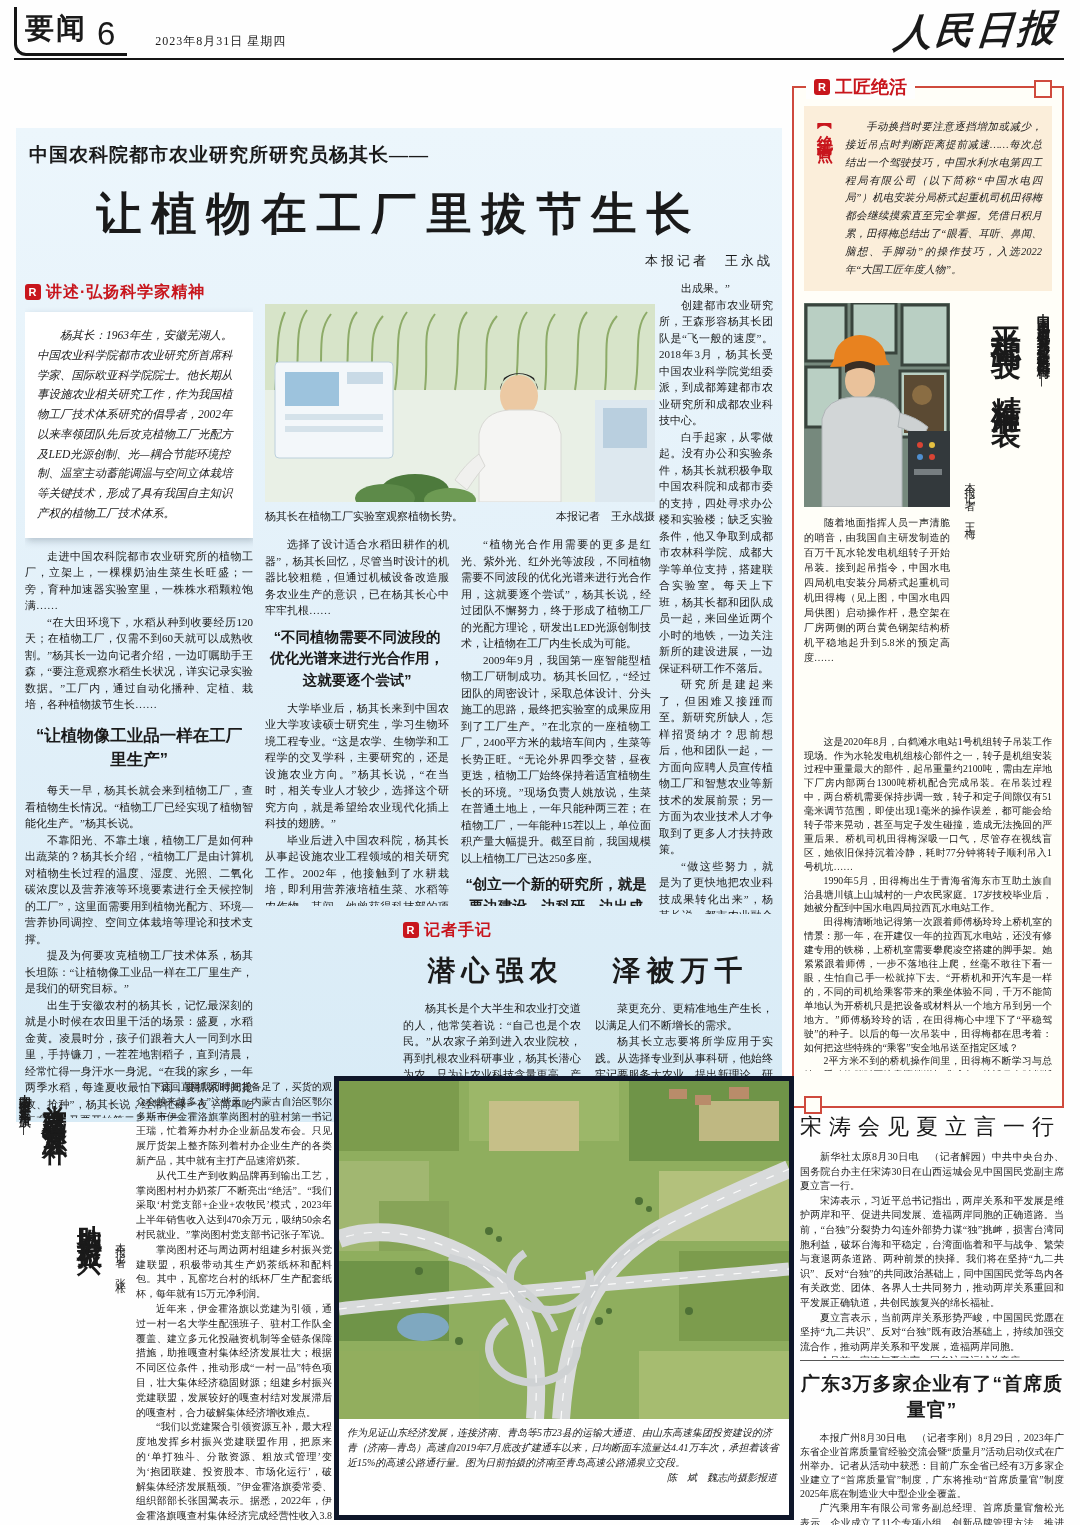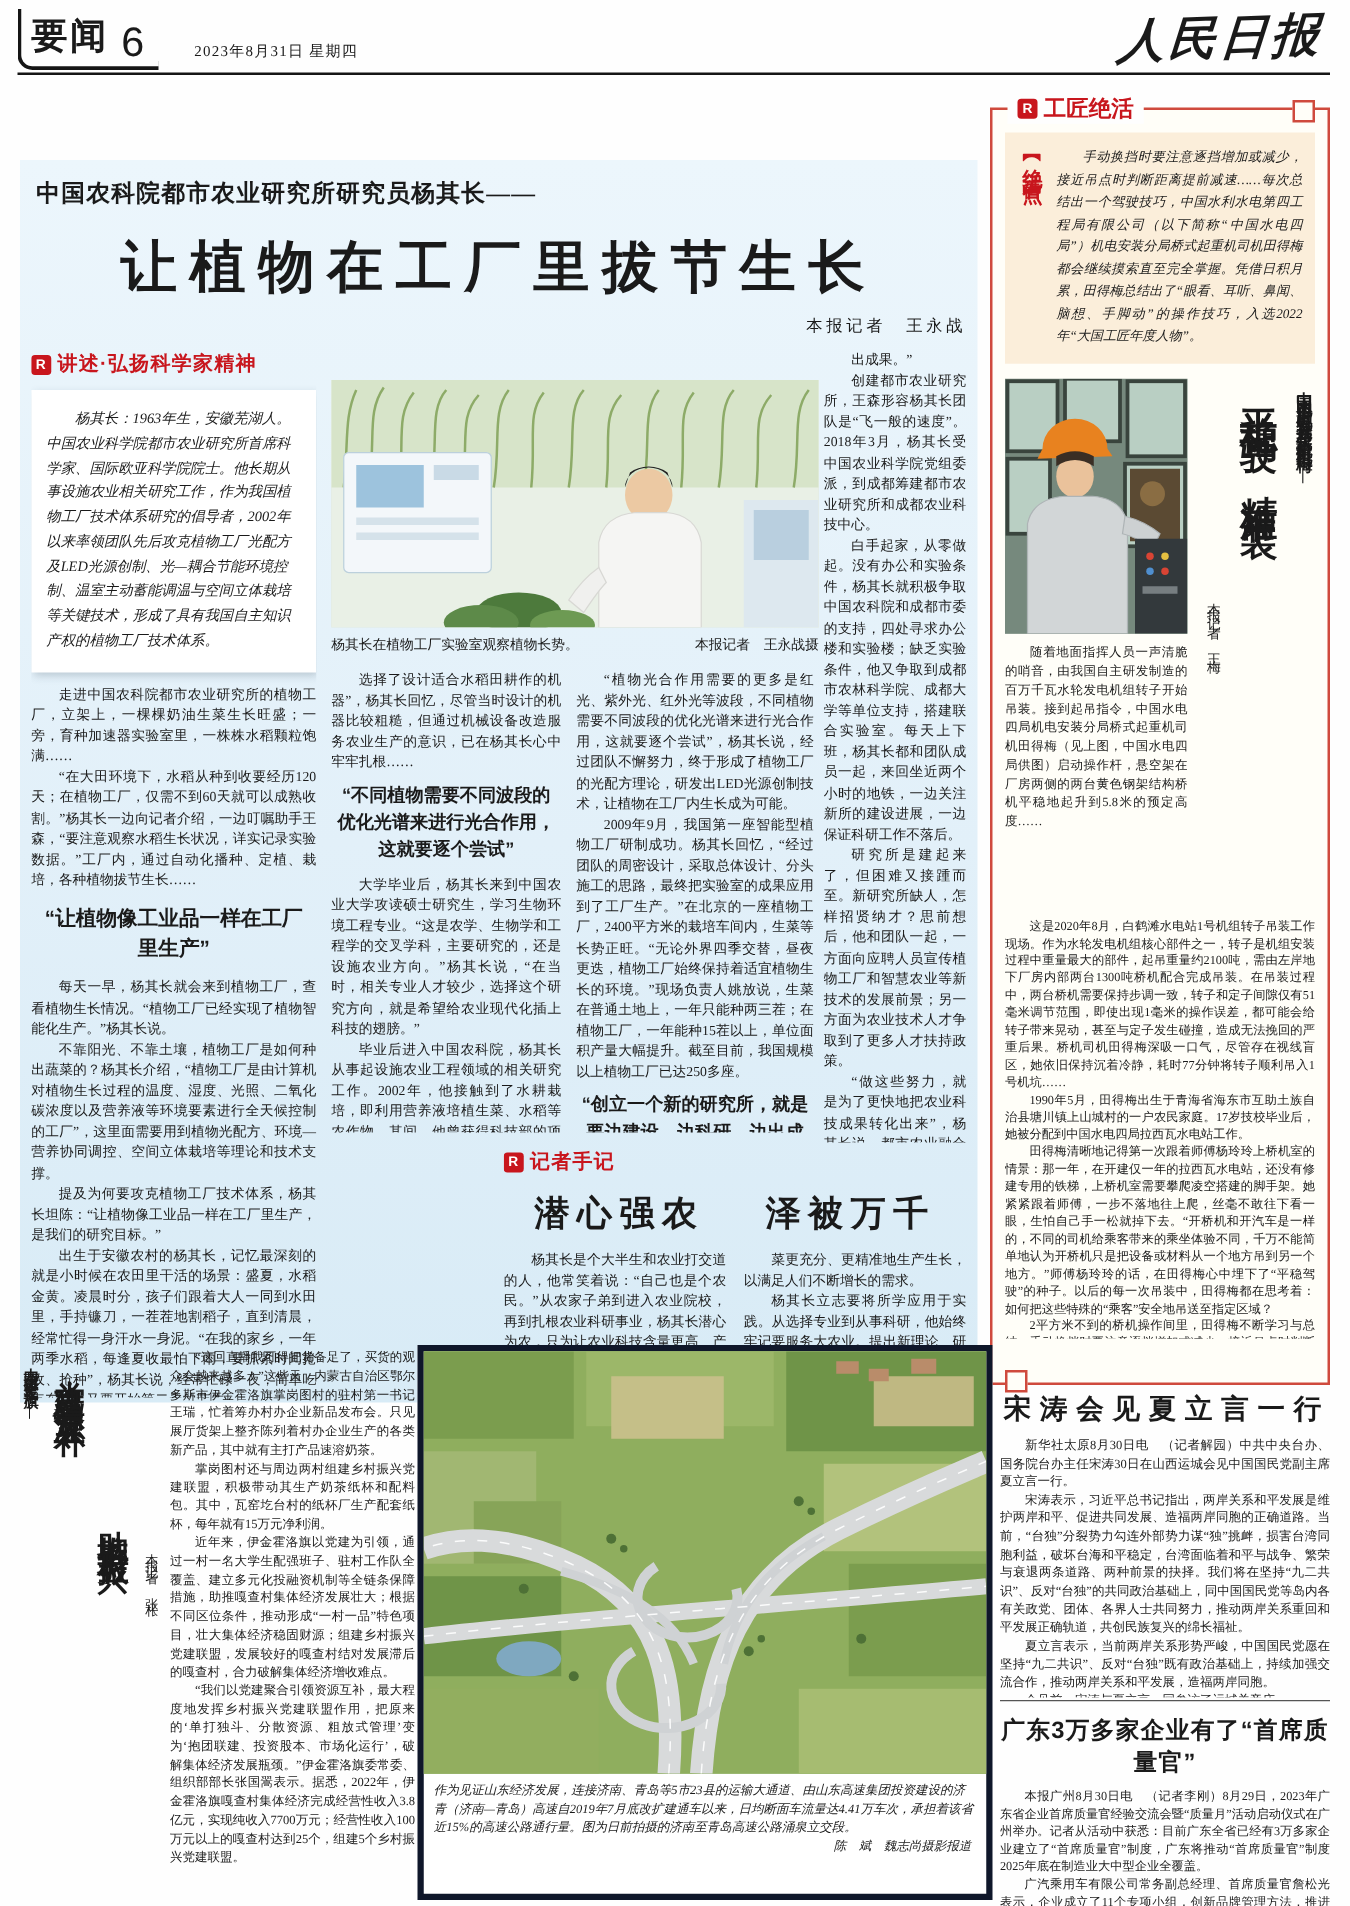--- a/index.html
+++ b/index.html
@@ -65,21 +65,21 @@
   .sb-narrow{flex:1;overflow:hidden;font-size:10px;line-height:1.5;margin-top:8px;}
   .sb-heads{flex:1;display:flex;justify-content:flex-end;gap:8px;}
   .sb-byline{writing-mode:vertical-rl;font-size:11px;letter-spacing:6px;margin-top:170px;}
   .sb-headline{writing-mode:vertical-rl;font-family:"Liberation Sans","DejaVu Sans",sans-serif;
        font-weight:bold;font-size:30px;letter-spacing:7px;}
   .sb-headline span + span{margin-top:26px;}
   .sb-kicker{writing-mode:vertical-rl;font-size:13px;font-weight:bold;letter-spacing:2.5px;}
   .sb-wide{margin-top:8px;height:336px;overflow:hidden;font-size:9.8px;line-height:1.42;}
   
   .songtao{position:absolute;left:800px;top:1112px;width:264px;height:246px;overflow:hidden;}
-  .songtao h2{margin:0 0 8px 0;text-align:right;font-size:22px;font-weight:700;letter-spacing:7px;}
+  .songtao h2{margin:0 0 8px 0;text-align:left;font-size:22px;font-weight:400;letter-spacing:7px;}
   .songtao p{font-size:10px;line-height:1.46;}
   .guangdong{position:absolute;left:800px;top:1360px;width:264px;height:160px;overflow:hidden;
        border-top:1px solid #555;padding-top:10px;}
   .guangdong h2{margin:0 0 8px 0;text-align:center;font-family:"Liberation Sans","DejaVu Sans",sans-serif;
        font-weight:bold;font-size:19px;letter-spacing:1px;}
   .guangdong p{font-size:9.8px;line-height:1.44;}
   
   .dangjian{position:absolute;left:16px;top:1080px;width:316px;height:442px;display:flex;gap:8px;overflow:hidden;}
   .dj-verts{flex:0 0 112px;display:flex;justify-content:flex-start;gap:6px;padding-top:4px;}
   .dj-kicker{writing-mode:vertical-rl;font-size:12px;font-weight:bold;letter-spacing:3px;}
@@ -315,20 +315,21 @@
     <div class="dj-verts">
       <div class="dj-kicker">内蒙古伊金霍洛旗——</div>
       <div class="dj-title">
         <span>党建引领资源互补</span>
         <span>助推乡村振兴</span>
       </div>
       <div class="dj-byline">本报记者　张枨</div>
     </div>
     <div class="dj-text">
         <p>“这回直播我可得把货备足了，买货的观众会越来越多！”这些天，内蒙古自治区鄂尔多斯市伊金霍洛旗掌岗图村的驻村第一书记王瑞，忙着筹办村办企业新品发布会。只见展厅货架上整齐陈列着村办企业生产的各类新产品，其中就有主打产品速溶奶茶。</p>
+        <p>从代工生产到收购品牌再到输出工艺，掌岗图村村办奶茶厂不断亮出“绝活”。“我们采取‘村党支部+企业+农牧民’模式，2023年上半年销售收入达到470余万元，吸纳50余名村民就业。”掌岗图村党支部书记张子军说。</p>
         <p>掌岗图村还与周边两村组建乡村振兴党建联盟，积极带动其生产奶茶纸杯和配料包。其中，瓦窑圪台村的纸杯厂生产配套纸杯，每年就有15万元净利润。</p>
         <p>近年来，伊金霍洛旗以党建为引领，通过一村一名大学生配强班子、驻村工作队全覆盖、建立多元化投融资机制等全链条保障措施，助推嘎查村集体经济发展壮大；根据不同区位条件，推动形成“一村一品”特色项目，壮大集体经济稳固财源；组建乡村振兴党建联盟，发展较好的嘎查村结对发展滞后的嘎查村，合力破解集体经济增收难点。</p>
         <p>“我们以党建聚合引领资源互补，最大程度地发挥乡村振兴党建联盟作用，把原来的‘单打独斗、分散资源、粗放式管理’变为‘抱团联建、投资股本、市场化运行’，破解集体经济发展瓶颈。”伊金霍洛旗委常委、组织部部长张国翯表示。据悉，2022年，伊金霍洛旗嘎查村集体经济完成经营性收入3.8亿元，实现纯收入7700万元；经营性收入100万元以上的嘎查村达到25个，组建5个乡村振兴党建联盟。</p>
       </div>
   </div>
 
   <div class="highlight-box">
     <div class="hw-photo">
       <svg width="100%" height="100%" viewBox="0 0 450 338" preserveAspectRatio="none">
         <rect width="450" height="338" fill="#8fae5e"></rect>

